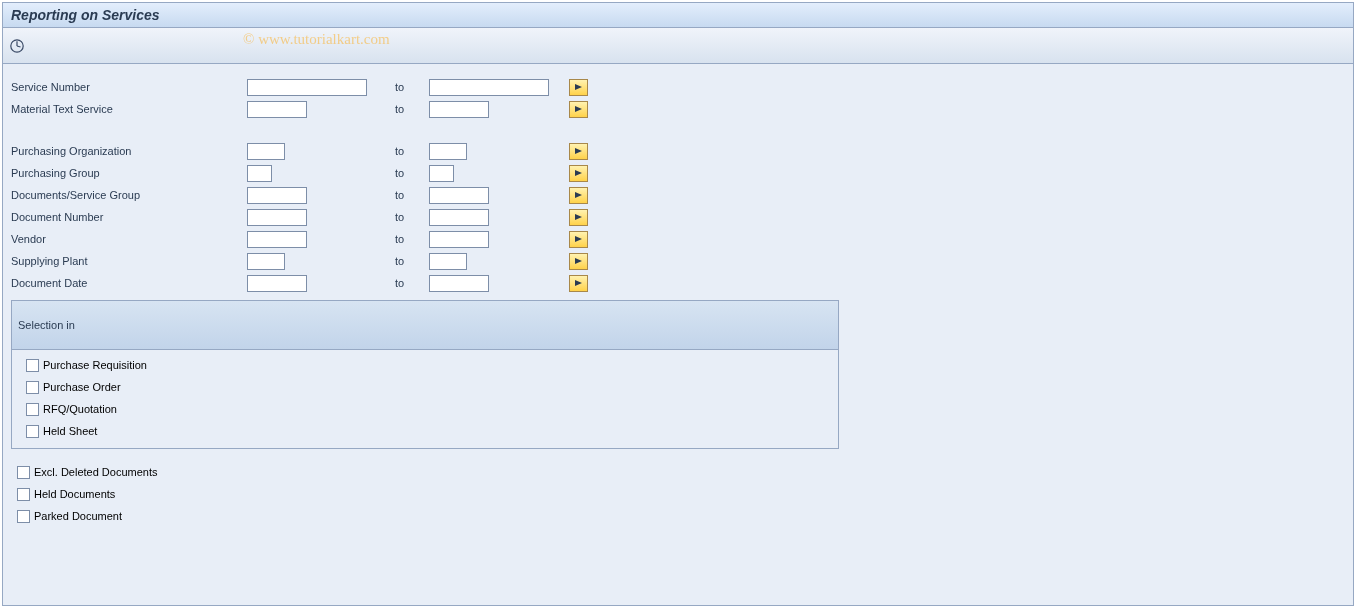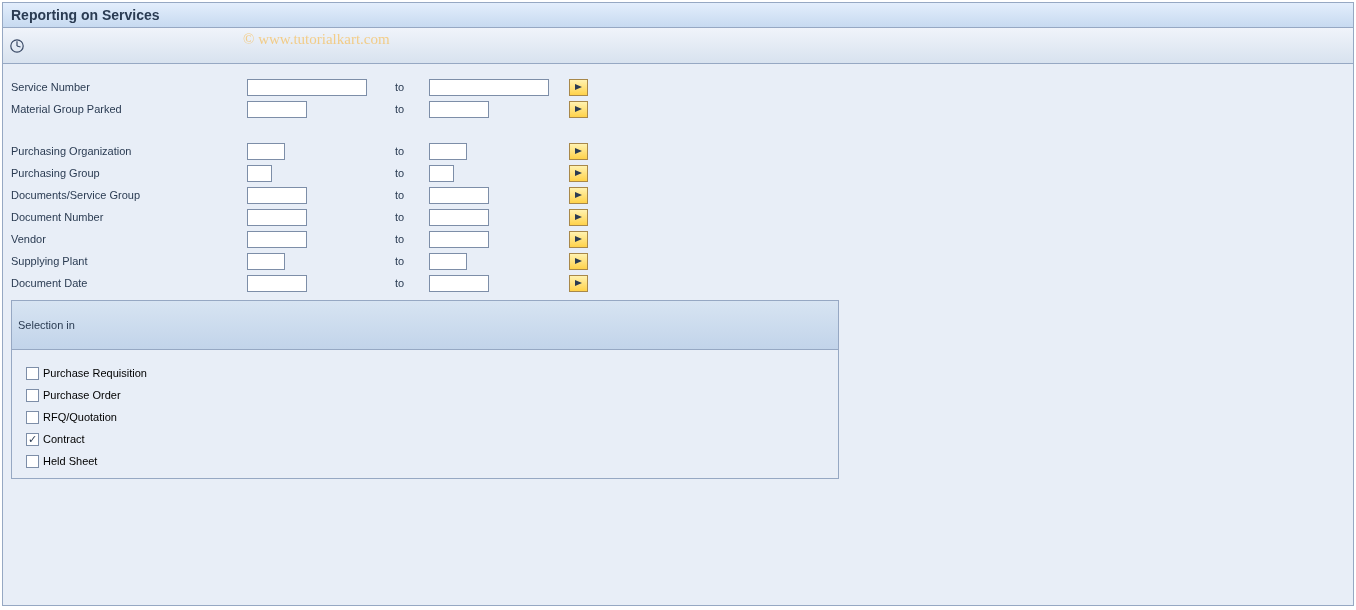--- a/index.html
+++ b/index.html
@@ -16,20 +16,21 @@
       border: 1px solid #96a8c3;
       background: #e8eef7;
       height: 604px;
       position: relative;
     }
     .title-bar {
       background: linear-gradient(to bottom, #e3eefc 0%, #c7daf0 100%);
       border-bottom: 1px solid #96a8c3;
       padding: 4px 8px;
       font-weight: bold;
+      font-style: italic;
       font-size: 14px;
       color: #2a3b52;
     }
     .toolbar {
       background: linear-gradient(to bottom, #f0f4fa 0%, #d8e2ef 100%);
       border-bottom: 1px solid #96a8c3;
       padding: 4px 6px;
       height: 36px;
       display: flex;
       align-items: center;
@@ -157,21 +158,21 @@
           <div class="multi-btn">
             <svg width="10" height="8">
               <path d="M1 1 L8 4 L1 7 Z" fill="#2a3b52"></path>
             </svg>
           </div>
         </div>
     </div>
 
 
     <div class="row">
-      <div class="lbl">Material Group Parked</div>
+      <div class="lbl">Material Text Service</div>
       <div class="cell-from">
           <input class="txt w60" value="" style="">
         </div>
       <div class="cell-to-lbl">to</div>
       <div class="cell-to">
           <input class="txt w60" value="" style="">
         </div>
       <div class="cell-btn">
           <div class="multi-btn">
             <svg width="10" height="8">
@@ -304,39 +305,49 @@
           <div class="multi-btn">
             <svg width="10" height="8">
               <path d="M1 1 L8 4 L1 7 Z" fill="#2a3b52"></path>
             </svg>
           </div>
         </div>
     </div>
 
     <div class="groupbox">
       <div class="groupbox-title">Selection in</div>
-      <div style="padding:12px 0 6px 0;">
+      <div style="padding:4px 0 6px 0;">
         <div class="cb-row">
             <span class="cb"></span>
             <span>Purchase Requisition</span>
           </div>
         <div class="cb-row">
             <span class="cb"></span>
             <span>Purchase Order</span>
           </div>
         <div class="cb-row">
             <span class="cb"></span>
             <span>RFQ/Quotation</span>
           </div>
         <div class="cb-row">
-            <span class="cb checked"></span>
-            <span>Contract</span>
-          </div>
-        <div class="cb-row">
             <span class="cb"></span>
             <span>Held Sheet</span>
           </div>
       </div>
     </div>
 
+    <div class="bottom-cbs">
+      <div class="cb-row">
+          <span class="cb"></span>
+          <span>Excl. Deleted Documents</span>
+        </div>
+      <div class="cb-row">
+          <span class="cb"></span>
+          <span>Held Documents</span>
+        </div>
+      <div class="cb-row">
+          <span class="cb"></span>
+          <span>Parked Document</span>
+        </div>
+    </div>
 
   </div>
 </div>
 
 </body></html>

